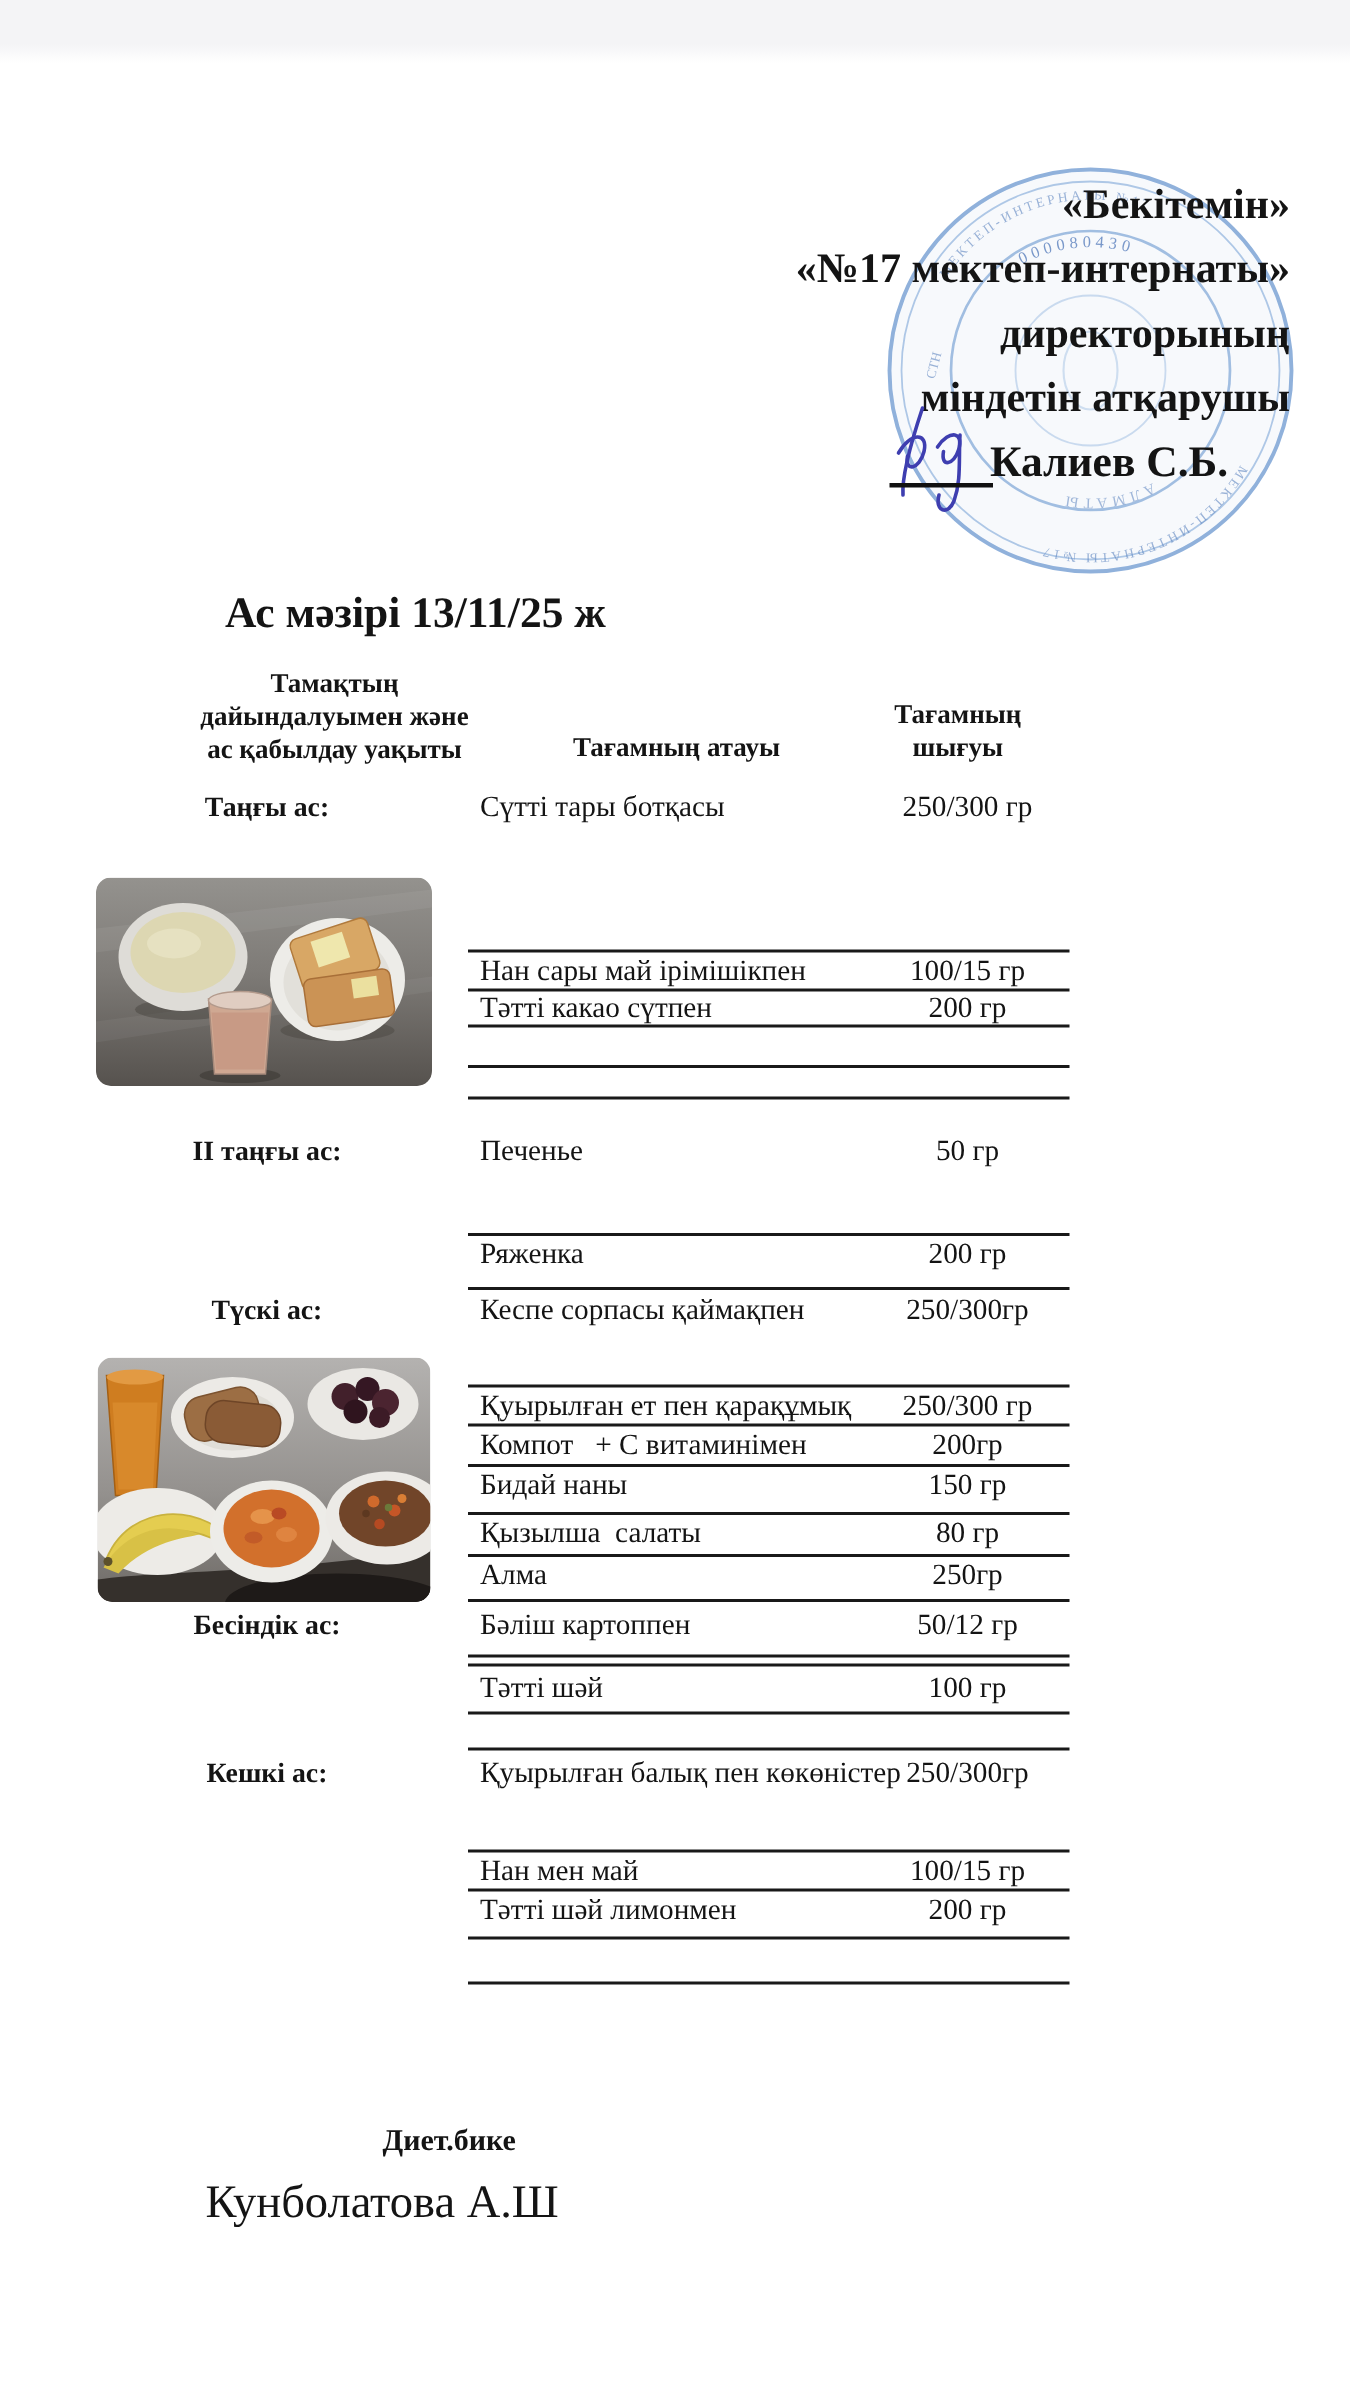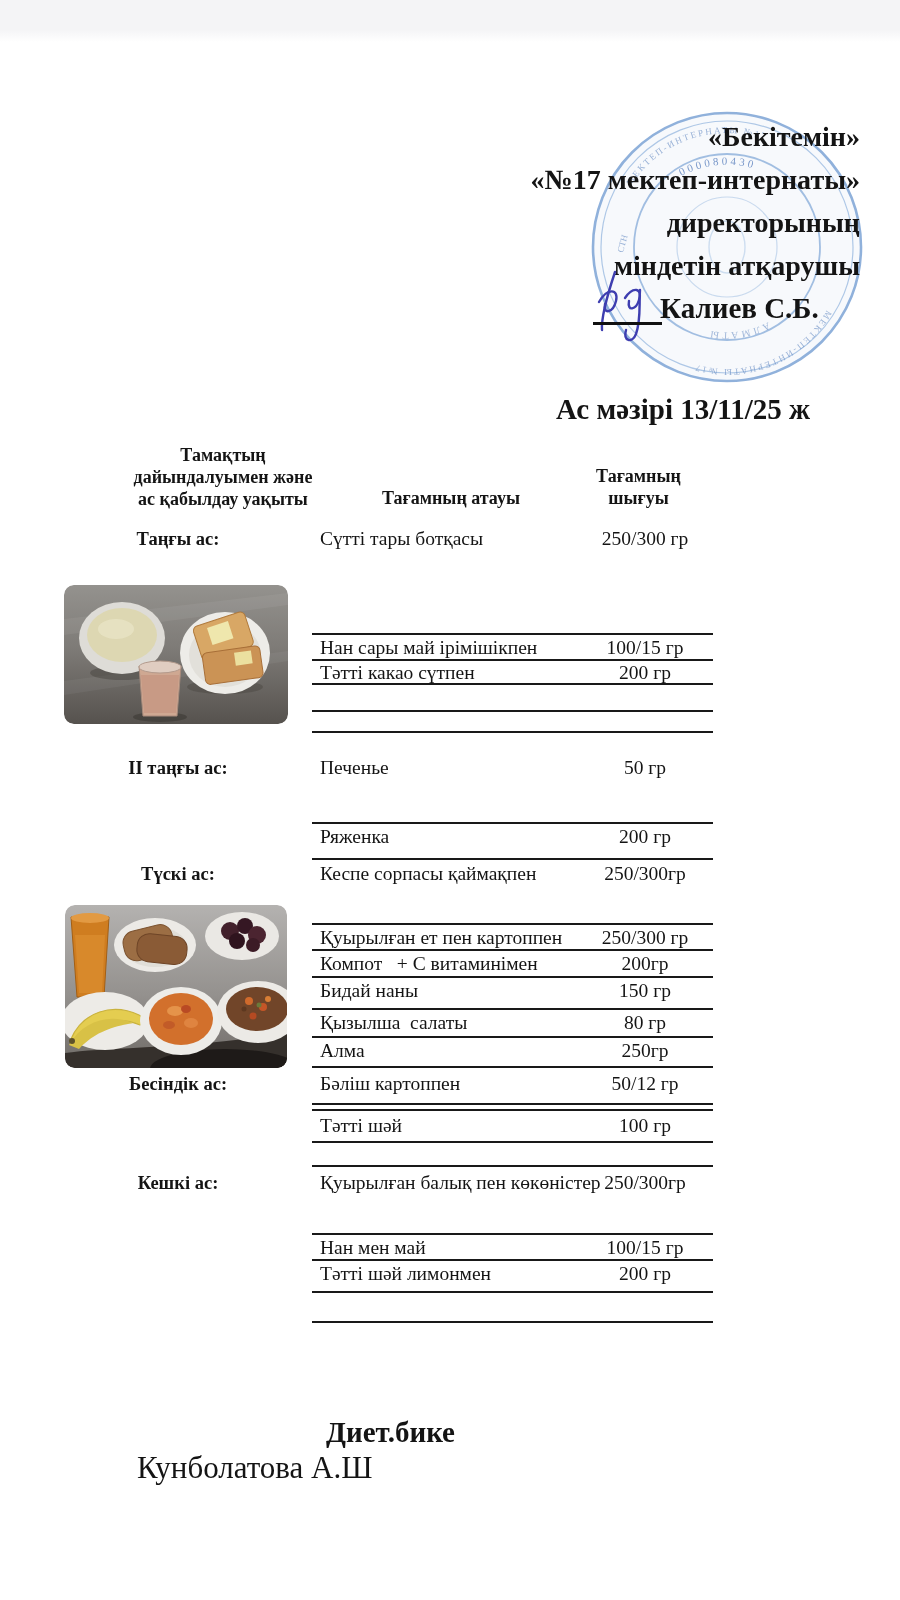--- a/index.html
+++ b/index.html
@@ -10,41 +10,41 @@
   .top-band{position:absolute;left:0;top:0;width:900px;height:42px;
     background:linear-gradient(#f4f4f6 70%,#ffffff);}
   
   .approval{position:absolute;left:370px;top:115px;width:490px;text-align:right;
     font-weight:bold;font-size:28px;line-height:43px;}
   .sig-name{position:absolute;left:660px;top:292px;font-weight:bold;font-size:29px;}
   .sig-line{position:absolute;left:593px;top:322px;width:69px;height:2.5px;background:#111;}
   .stamp{position:absolute;left:583px;top:103px;}
   .scribble{position:absolute;left:585px;top:268px;}
   
-  .doc-title{position:absolute;left:150px;top:393px;width:660px;text-align:right;
+  .doc-title{position:absolute;left:150px;top:393px;width:660px;text-align:left;
     font-weight:bold;font-size:29px;}
   
   .hcell{position:absolute;font-weight:bold;font-size:18px;line-height:22px;text-align:center;}
   .h1{left:130px;top:444px;width:186px;}
   .h2{left:320px;top:487px;width:262px;}
   .h3{left:566px;top:465px;width:145px;}
   
   .mrow{position:absolute;left:0;width:868px;height:26px;font-size:19.5px;line-height:26px;}
   .meal{position:absolute;left:103px;width:150px;text-align:center;font-weight:bold;font-size:18.5px;}
   .dish{position:absolute;left:320px;white-space:pre;}
   .portion{position:absolute;left:560px;width:170px;text-align:center;}
   
   .rule{position:absolute;left:312px;width:401px;height:2px;background:#191919;}
   
   .photo{position:absolute;border-radius:10px;overflow:hidden;}
   .photo1{left:64px;top:585px;}
   .photo2{left:65px;top:905px;}
   
-  .footer-role{position:absolute;left:255px;top:1416px;width:200px;text-align:right;
-    font-weight:bold;font-size:29px;}
+  .footer-role{position:absolute;left:255px;top:1416px;width:200px;text-align:left;
+    font-weight:bold;font-size:20px;}
   .footer-name{position:absolute;left:137px;top:1450px;font-weight:normal;font-size:31px;}
 </style>
 </head>
 <body>
 
 <div class="page">
 
   <div class="top-band"></div>
 
   <svg class="stamp" width="288" height="288" viewBox="0 0 288 288">
@@ -141,21 +141,21 @@
   <div class="mrow" style="top:824px">
     <span class="dish">Ряженка</span>
     <span class="portion">200 гр</span>
   </div>
   <div class="mrow" style="top:861px">
     <span class="meal">Түскі ас:</span>
     <span class="dish">Кеспе сорпасы қаймақпен</span>
     <span class="portion">250/300гр</span>
   </div>
   <div class="mrow" style="top:925px">
-    <span class="dish">Қуырылған ет пен картоппен</span>
+    <span class="dish">Қуырылған ет пен қарақұмық</span>
     <span class="portion">250/300 гр</span>
   </div>
   <div class="mrow" style="top:951px">
     <span class="dish">Компот   + С витаминімен</span>
     <span class="portion">200гр</span>
   </div>
   <div class="mrow" style="top:978px">
     <span class="dish">Бидай наны</span>
     <span class="portion">150 гр</span>
   </div>

